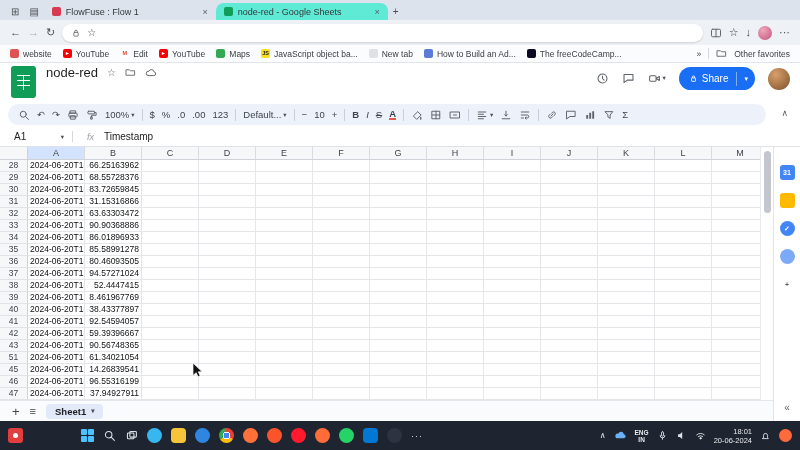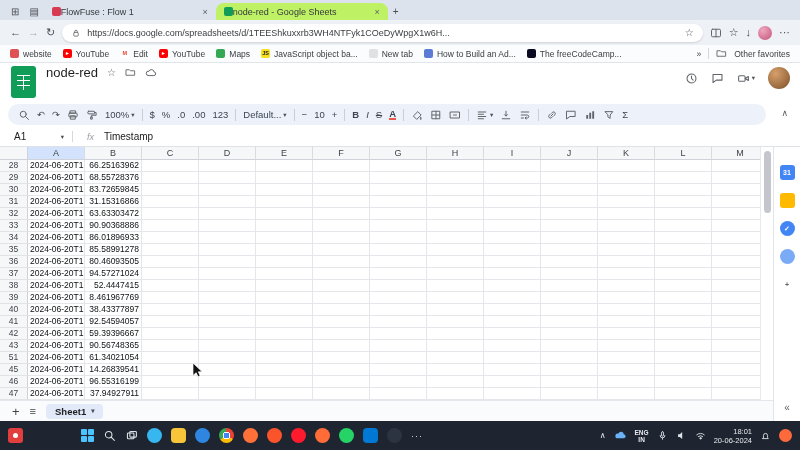--- a/index.html
+++ b/index.html
@@ -4,22 +4,22 @@
 <style>
 *{margin:0;padding:0;box-sizing:border-box}
 html,body{width:800px;height:450px}
 body{font-family:"Liberation Sans",sans-serif;background:#fff;position:relative;overflow:hidden;color:#202124}
 svg{display:block}
 .ic{stroke:#5f6368;fill:none;stroke-width:1.3;stroke-linecap:round;stroke-linejoin:round}
 .icw{stroke:#dfe3e8;fill:none;stroke-width:1.3;stroke-linecap:round;stroke-linejoin:round}
 
 #tabstrip{position:absolute;top:0;left:0;width:800px;height:20px;background:#dde3ec;display:flex;align-items:flex-end;padding:0 6px}
 .ts-btn{color:#4a4d52;font-size:10px;line-height:17px;padding:0 5px}
-.tab{width:172px;height:17px;border-radius:8px 8px 0 0;display:flex;align-items:center;padding:0 8px;font-size:9px;color:#35383d}
-.tab.active{background:#bef264}
+.tab{width:172px;height:17px;border-radius:8px 8px 0 0;display:flex;align-items:center;gap:5px;padding:0 8px;font-size:9px;color:#35383d}
+.tab.active{background:#5eead4}
 .fav{width:9px;height:9px;border-radius:2px;flex:none}
 .t-title{flex:1;white-space:nowrap;overflow:hidden}
 .t-close{color:#5f6368;font-size:9px}
 
 #navbar{position:absolute;top:20px;left:0;width:800px;height:25px;background:#eef1f6;display:flex;align-items:center;gap:7px;padding:0 10px}
 .nav-ic{color:#474b51;font-size:11px;line-height:1}
 .nav-ic.dis{color:#a7abb3}
 #urlbox{flex:1;height:18px;background:#fff;border-radius:9px;display:flex;align-items:center;gap:6px;padding:0 9px;box-shadow:0 1px 2px rgba(60,64,67,.18)}
 #url{flex:1;font-size:9px;color:#3c4043;white-space:nowrap;overflow:hidden}
 .avatar-sm{width:14px;height:14px;border-radius:50%;background:radial-gradient(circle at 35% 30%,#f0a7bd,#c2537c)}
@@ -116,21 +116,20 @@
 
 <div id="navbar">
   <span class="nav-ic">←</span>
   <span class="nav-ic dis">→</span>
   <span class="nav-ic">↻</span>
   <div id="urlbox">
     <svg class="ic" width="10" height="10" viewBox="0 0 16 16">
         <rect x="4.5" y="7" width="7" height="6" rx="1"></rect>
         <path d="M6 7V5.5a2 2 0 0 1 4 0V7"></path>
       </svg>
-    <span id="url">https://docs.google.com/spreadsheets/d/1TEEShkuxxrb3WH4NTFyk1COeDyWpgX1w6H...</span>
     <span class="nav-ic" style="font-size:10px">☆</span>
   </div>
   <svg class="ic" width="12" height="12" viewBox="0 0 16 16">
       <rect x="2" y="3" width="12" height="10" rx="1.5"></rect>
       <path d="M8 3v10"></path>
     </svg>
   <span class="nav-ic">☆</span>
   <span class="nav-ic">↓</span>
   <span class="avatar-sm"></span>
   <span class="nav-ic">···</span>
@@ -242,20 +241,31 @@
           <path d="M2.5 3h11v7h-7l-4 3z"></path>
         </svg>
       </span>
     <span class="t-ic" style="gap:2px">
         <svg class="ic" width="13" height="13" viewBox="0 0 16 16">
           <rect x="2" y="4.5" width="8" height="7" rx="1.5"></rect>
           <path d="M10 8l4-2.5v5z"></path>
         </svg>
         <span class="caret">▾</span>
       </span>
+    <div id="share">
+      <span class="sh-main">
+        <svg width="9" height="9" viewBox="0 0 16 16" style="stroke:#fff;fill:none;stroke-width:1.6">
+            <rect x="4.5" y="7" width="7" height="6" rx="1"></rect>
+            <path d="M6 7V5.5a2 2 0 0 1 4 0V7"></path>
+          </svg>
+        <span>Share</span>
+      </span>
+      <span class="sh-sep"></span>
+      <span class="sh-dd">▾</span>
+    </div>
     <span id="avatar"></span>
   </div>
 </div>
 
 <div id="toolbar">
   <div id="tb-pill">
     <span class="tbtn">
         <svg class="ic" width="12" height="12" viewBox="0 0 16 16">
           <circle cx="7" cy="7" r="4"></circle>
           <path d="M10 10l4 4"></path>

